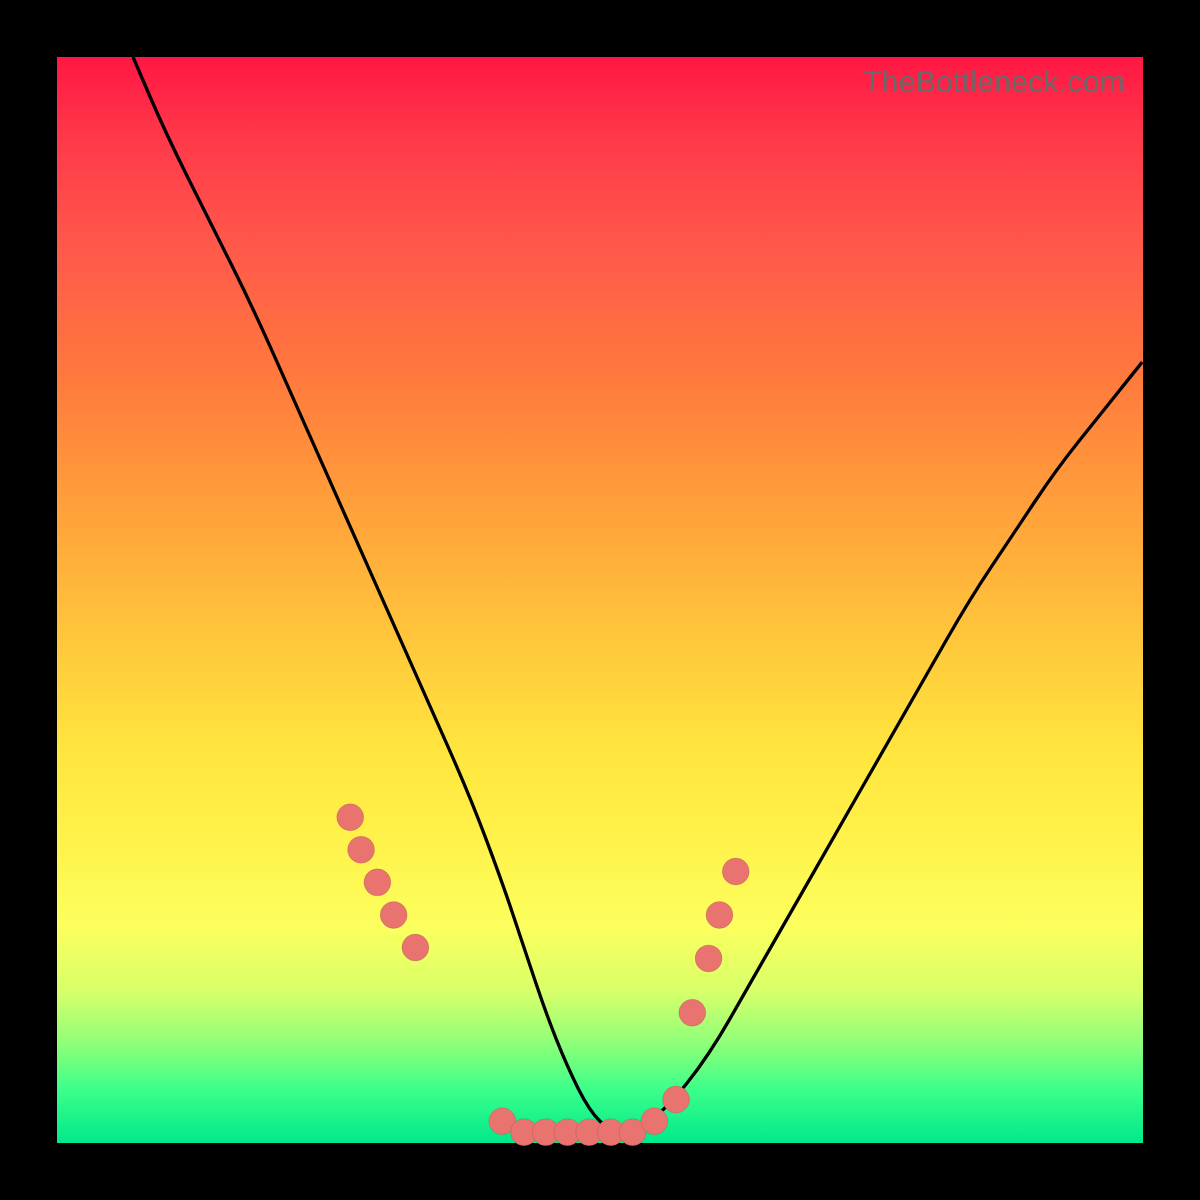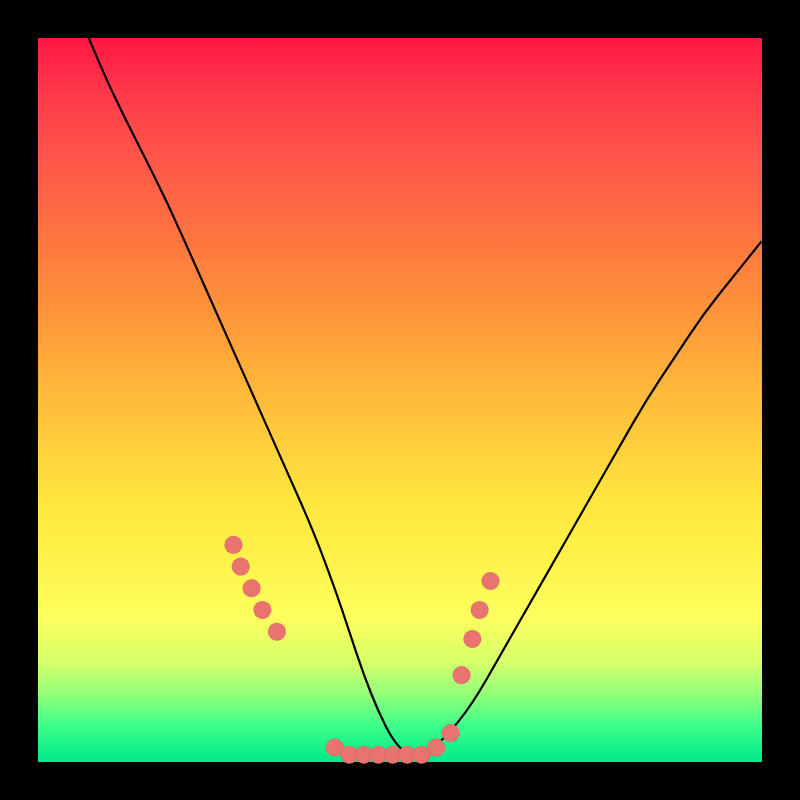--- a/index.html
+++ b/index.html
@@ -69,20 +69,21 @@
     stroke-width: 0.5;
   }
 </style>
 </head>
 <body>
 
 <div class="frame">
 
   <div class="plot-area">
 
+    <span class="watermark">TheBottleneck.com</span>
 
     <svg class="curve" viewBox="0 0 724 724" preserveAspectRatio="none">
       <path id="curve-path" class="curve-path" d="M 50.68000000000001 0 Q 50.68000000000001 0 61.540000000000006 25.339999999999975 Q 72.4 50.67999999999995 86.88000000000001 79.63999999999999 Q 101.36000000000001 108.60000000000002 115.84 137.56 Q 130.32 166.51999999999998 144.8 199.09999999999997 Q 159.28 231.67999999999995 173.76 264.26 Q 188.24 296.84000000000003 202.72 329.42 Q 217.2 362 231.68 394.58000000000004 Q 246.16000000000003 427.16 260.64 459.74 Q 275.12 492.32 285.98 521.28 Q 296.84 550.24 304.08 571.96 Q 311.32 593.6800000000001 318.56 615.4000000000001 Q 325.8 637.12 333.03999999999996 655.22 Q 340.28 673.3199999999999 347.52 687.8 Q 354.76 702.28 362 709.52 Q 369.24 716.76 376.48 716.76 Q 383.72 716.76 394.58000000000004 709.52 Q 405.44000000000005 702.28 419.92 684.1800000000001 Q 434.4 666.08 448.88 640.74 Q 463.36 615.4 477.84000000000003 590.06 Q 492.32000000000005 564.72 506.8 539.38 Q 521.28 514.04 535.76 488.7 Q 550.24 463.36 564.72 438.02 Q 579.2 412.68 593.6800000000001 387.34000000000003 Q 608.16 362 622.64 340.28 Q 637.12 318.55999999999995 651.6 296.84 Q 666.08 275.12 680.56 257.02 Q 695.04 238.91999999999996 709.52 220.82 T 724 202.72000000000003"></path>
       <g id="markers">
           <circle cx="195.48000000000002" cy="506.8" r="9" class="marker"></circle>
           <circle cx="202.72000000000003" cy="528.52" r="9" class="marker"></circle>
           <circle cx="213.57999999999998" cy="550.24" r="9" class="marker"></circle>
           <circle cx="224.44" cy="571.96" r="9" class="marker"></circle>
           <circle cx="238.92000000000002" cy="593.6800000000001" r="9" class="marker"></circle>
           <circle cx="296.84" cy="709.52" r="9" class="marker"></circle>

